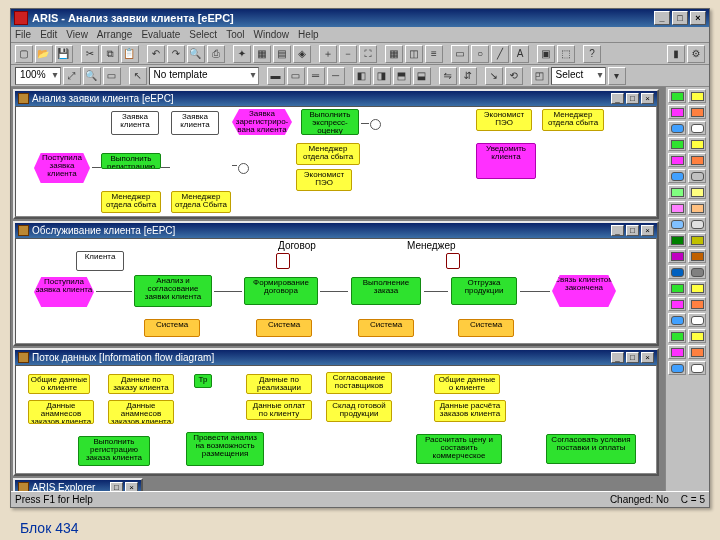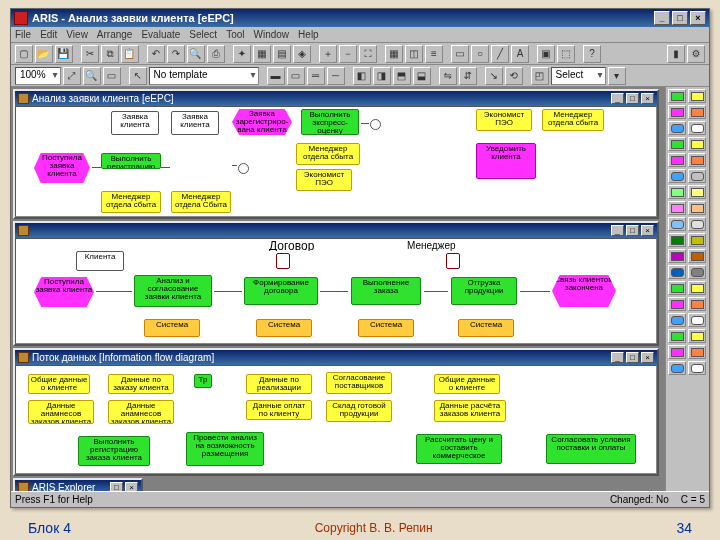--- a/index.html
+++ b/index.html
@@ -111,21 +111,21 @@
   .pcell .sw { width:13px; height:9px; border:1px solid #555; }
   
   .status {
     height:16px; background:#c0c0c0; border-top:1px solid #fff;
     display:flex; align-items:center; font-size:10px; padding:0 4px; gap:12px;
   }
   .status .sfill { flex:1; }
   
   .slidefoot {
     position:absolute; bottom:4px; left:0; width:720px;
-    display:flex; align-items:center; font-size:14px; padding:0 28px;
+    display:flex; align-items:center; font-size:14px; padding:0 20px;
   }
   .slidefoot .lf { color:#0030a0; }
   .slidefoot .cf { flex:1; text-align:center; color:#a03000; font-size:12px; }
   .slidefoot .rf { color:#0030a0; }
 </style>
 </head>
 <body>
 
 <div class="app">
 
@@ -272,27 +272,28 @@
         <div class="conn" style="left:76px; top:60px; width:9px; height:1px"></div>
         <div class="conn" style="left:145px; top:60px; width:9px; height:1px"></div>
         <div class="conn" style="left:216px; top:58px; width:5px; height:1px"></div>
         <div class="conn" style="left:345px; top:16px; width:8px; height:1px"></div>
       </div>
     </div>
 
     <div class="docwin" style="left:2px; top:134px; width:646px; height:125px;">
       <div class="dtitle">
         <div class="dlogo"></div>
+        <span>Обслуживание клиента [eEPC]</span>
         <div class="spacer"></div>
         <div class="winbtn">_</div>
         <div class="winbtn">□</div>
         <div class="winbtn">×</div>
       </div>
       <div class="canvas">
-        <div class="shape" style="left:252px; top:2px; font-size:12px">Договор</div>
+        <div class="shape" style="left:261px; top:2px; font-size:10px">Договор</div>
         <div class="shape" style="left:390px; top:2px; font-size:10px">Менеджер</div>
         <div class="shape rect wht" style="left:60px; top:12px; width:48px; height:20px">Клиента</div>
         <div class="shape rect dkr" style="left:260px; top:14px; width:14px; height:16px"></div>
         <div class="shape rect dkr" style="left:430px; top:14px; width:14px; height:16px"></div>
 
         <div class="shape hex" style="left:18px; top:38px; width:60px; height:30px">Поступила
 заявка
 клиента</div>
         <div class="shape rect" style="left:118px; top:36px; width:78px; height:32px">Анализ и
 согласование
@@ -498,15 +499,14 @@
     <span>Press F1 for Help</span>
     <div class="sfill"></div>
     <span>Changed: No</span>
     <span>C = 5</span>
   </div>
 
 </div>
 
 <div class="slidefoot">
   <span class="lf">Блок 4</span>
-  <span class="cf">Copyright В. В. Репин</span>
   <span class="rf">34</span>
 </div>
 
 </body></html>

